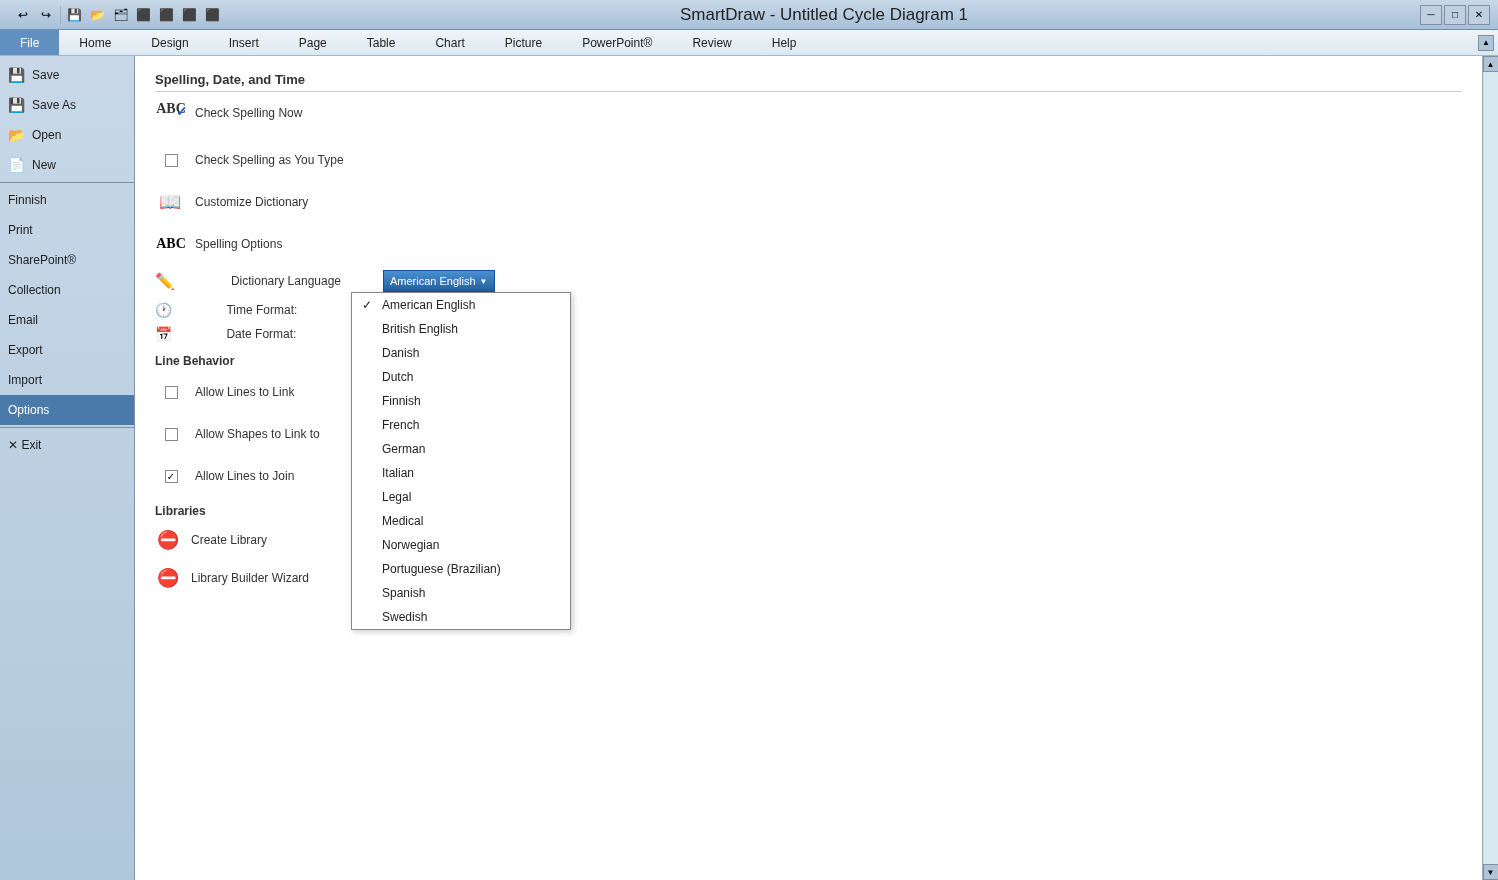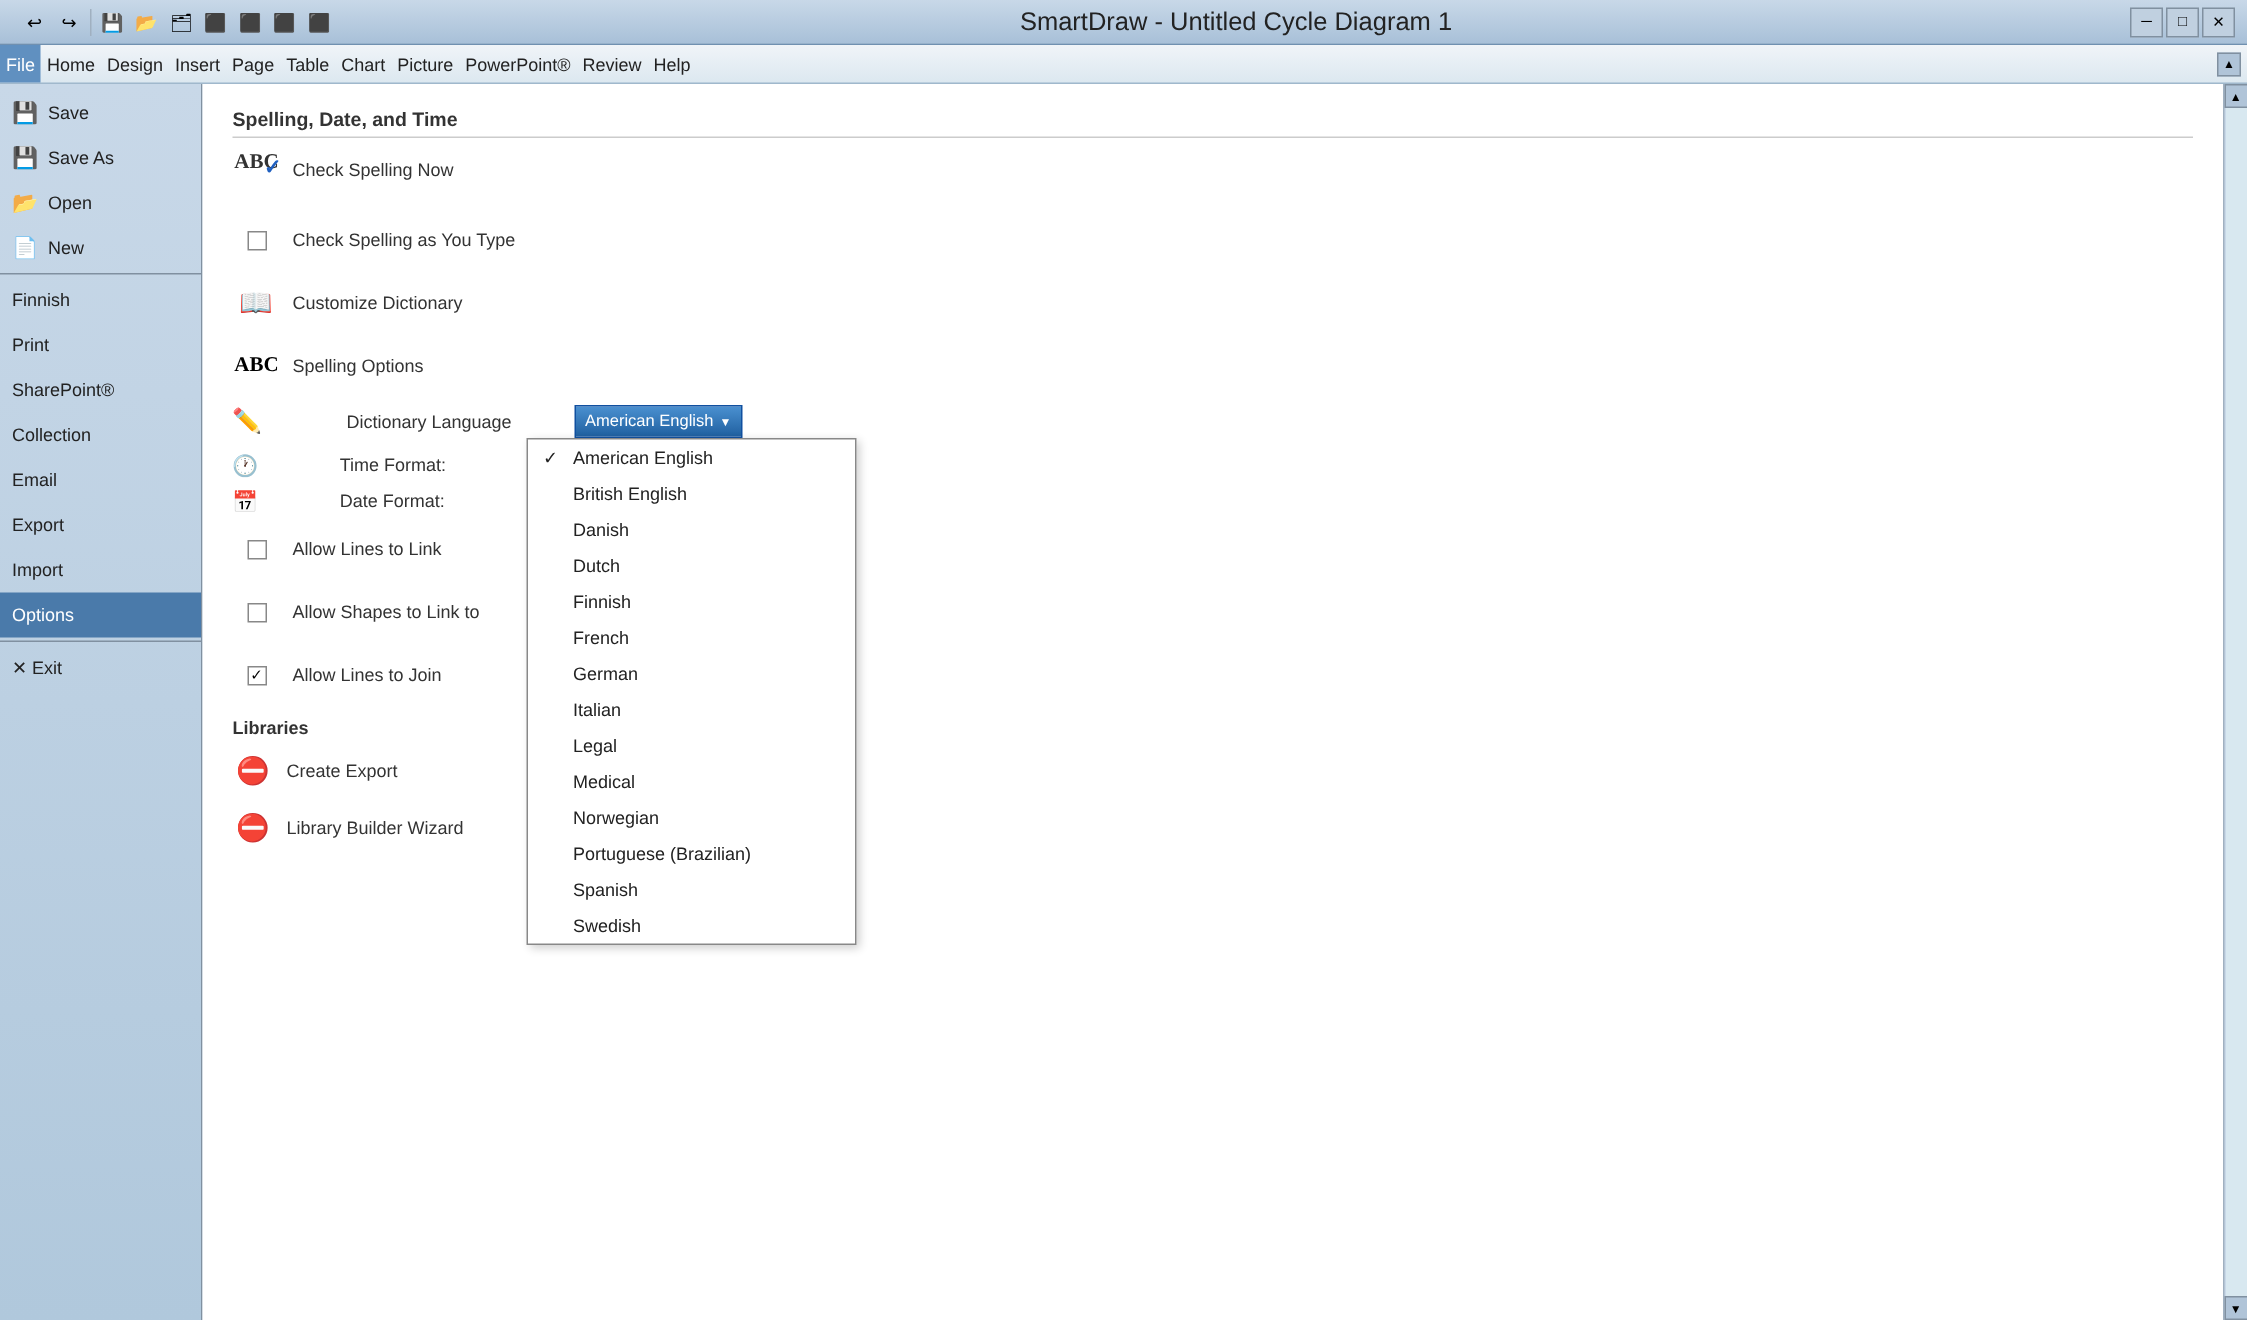--- a/index.html
+++ b/index.html
@@ -45,21 +45,21 @@
 
     
     .menu-bar {
       height: 26px;
       background: linear-gradient(to bottom, #f0f4f8, #dce8f0);
       display: flex;
       align-items: stretch;
       border-bottom: 1px solid #a0b8cc;
     }
     .menu-item {
-      padding: 0 4px;
+      padding: 0 20px;
       display: flex;
       align-items: center;
       font-size: 12px;
       color: #222;
       cursor: pointer;
       white-space: nowrap;
     }
     .menu-item.active {
       background: #6090c0;
       color: white;
@@ -488,20 +488,21 @@
     <div class="format-row">
       <span style="font-size:14px;">🕐</span>
       <span class="format-label">Time Format:</span>
     </div>
 
     <div class="format-row">
       <span style="font-size:14px;">📅</span>
       <span class="format-label">Date Format:</span>
     </div>
 
+    <div class="sub-section-title">Line Behavior</div>
 
     <div class="option-row">
       <div class="icon-area">
         <div class="checkbox"></div>
       </div>
       <span class="option-label">Allow Lines to Link</span>
     </div>
 
     <div class="option-row">
       <div class="icon-area">
@@ -516,21 +517,21 @@
       </div>
       <span class="option-label">Allow Lines to Join</span>
     </div>
 
     <div class="sub-section-title">Libraries</div>
 
     <div class="lib-row">
       <div class="lib-icon">
         <span style="font-size:18px;color:#c00;">⛔</span>
       </div>
-      <span class="lib-label">Create Export</span>
+      <span class="lib-label">Create Library</span>
     </div>
 
     <div class="lib-row">
       <div class="lib-icon">
         <span style="font-size:18px;color:#c00;">⛔</span>
       </div>
       <span class="lib-label">Library Builder Wizard</span>
     </div>
   </div>
 

